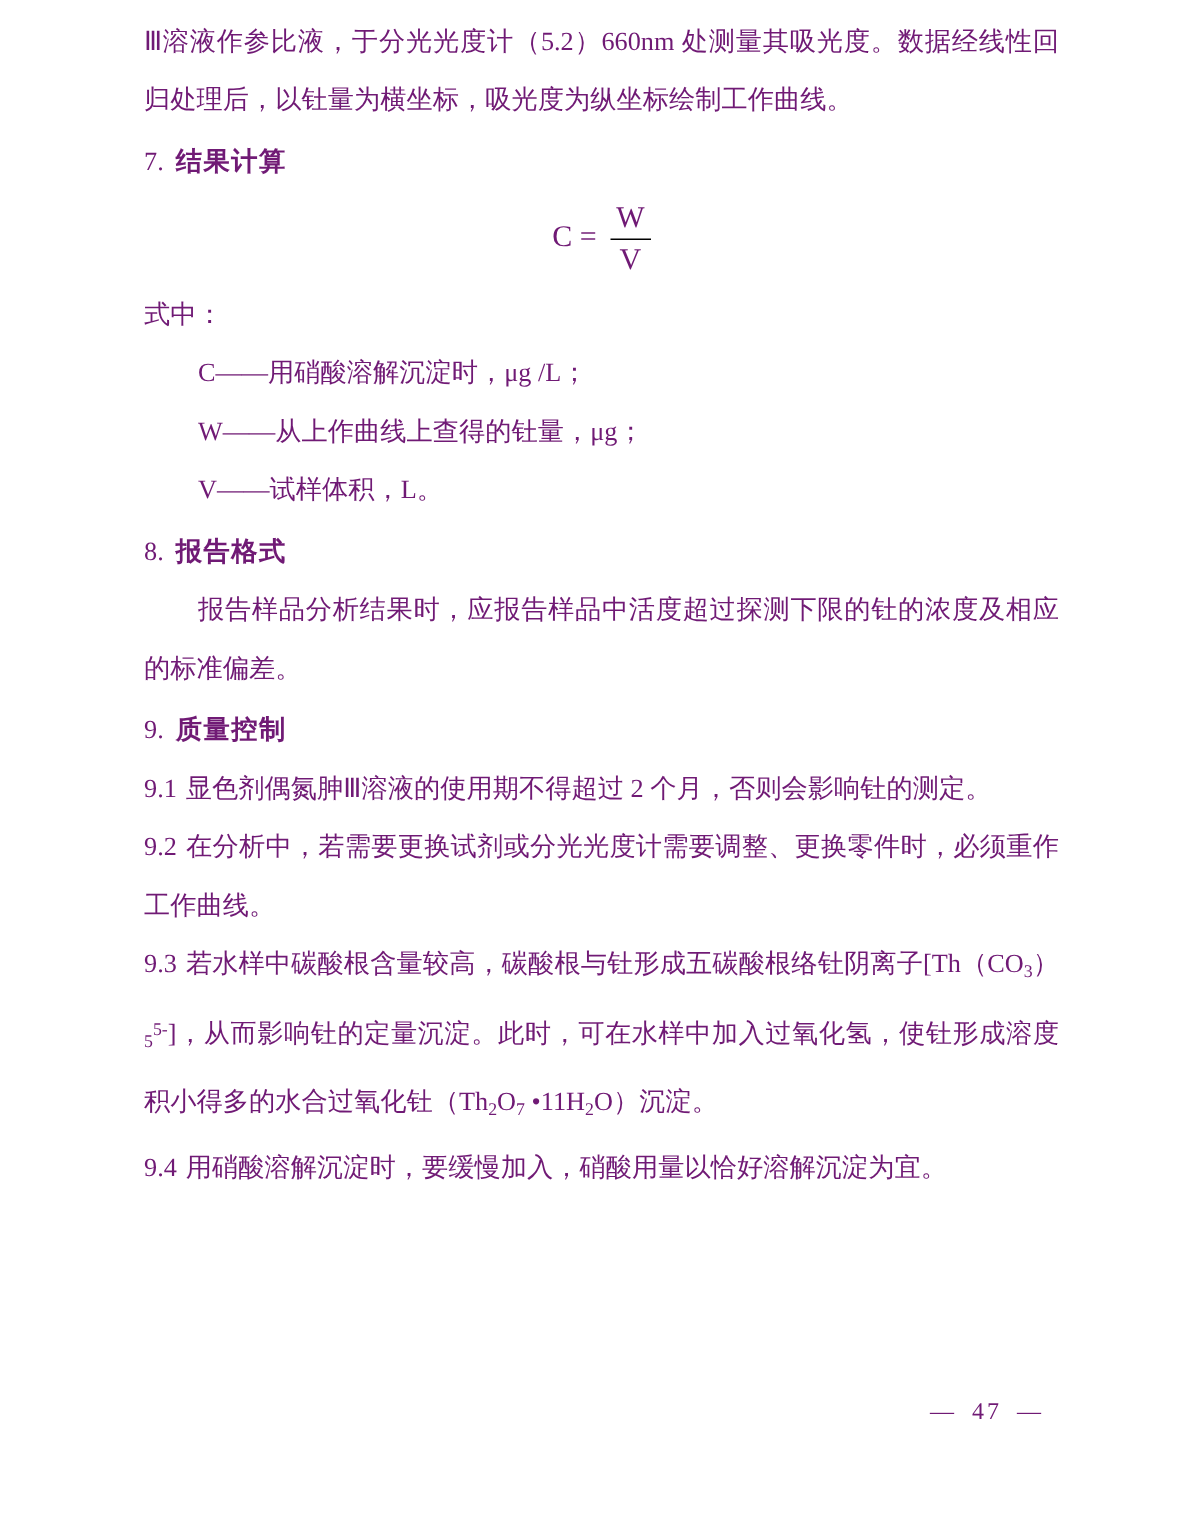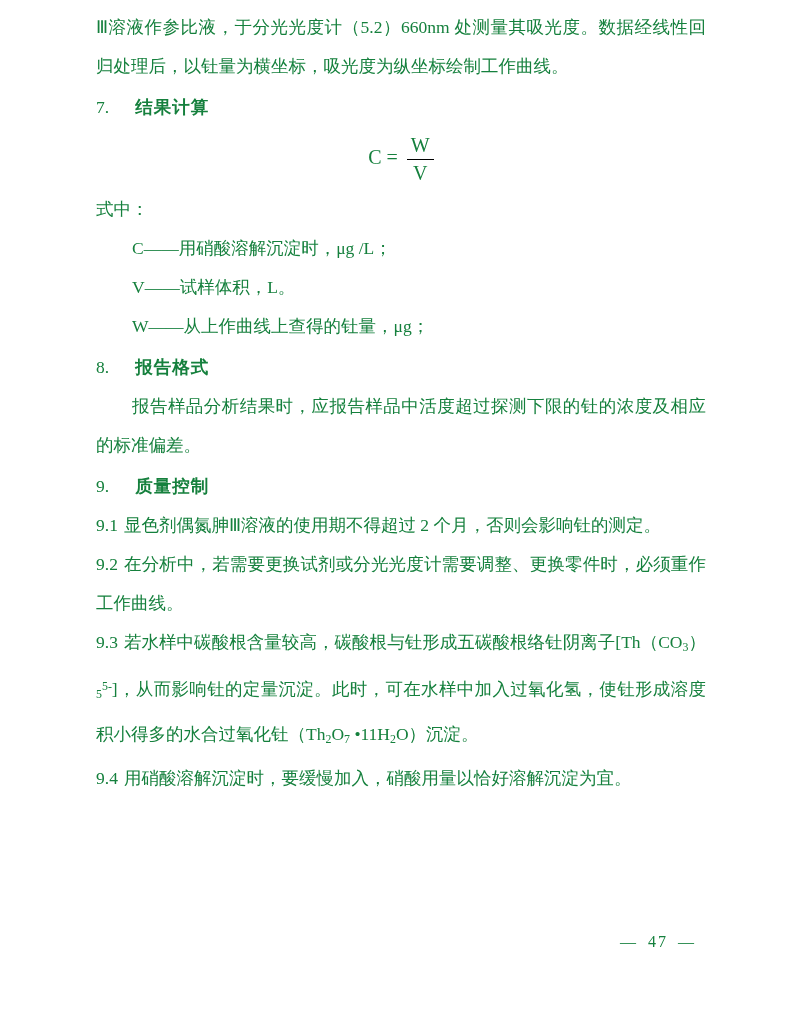--- a/index.html
+++ b/index.html
@@ -6,21 +6,21 @@
     margin: 0;
     padding: 0;
     background: #ffffff;
   }
   .page {
     width: 800px;
     height: 1013px;
     position: relative;
     background: #ffffff;
     font-family: "Liberation Serif", serif;
-    color: #15803d;
+    color: #701a75;
     box-sizing: border-box;
     overflow: hidden;
   }
   .content {
     position: absolute;
     left: 96px;
     top: 8px;
     width: 610px;
   }
   p {
@@ -35,21 +35,21 @@
   }
   .heading {
     font-weight: bold;
     margin-top: 2px;
   }
   .heading .num {
     font-family: "Liberation Serif", serif;
     font-weight: normal;
   }
   .heading .htext {
-    margin-left: 26px;
+    margin-left: 8px;
     letter-spacing: 1px;
   }
   .numbered {
     text-indent: 0;
   }
   .numbered .lbl {
     margin-right: 6px;
   }
   .formula {
     text-align: center;
@@ -133,22 +133,22 @@
           <span class="numer">W</span>
           <span class="denom">V</span>
         </span>
       </span>
     </div>
 
     <p>式中：</p>
 
     <div class="deflist">
       <p>C——用硝酸溶解沉淀时，μg /L；</p>
+      <p>W——从上作曲线上查得的钍量，μg；</p>
       <p>V——试样体积，L。</p>
-      <p>W——从上作曲线上查得的钍量，μg；</p>
     </div>
 
     <p class="heading">
       <span class="num">8.</span><span class="htext">报告格式</span>
     </p>
 
     <p class="indent-para">报告样品分析结果时，应报告样品中活度超过探测下限的钍的浓度及相应的标准偏差。</p>
 
     <p class="heading">
       <span class="num">9.</span><span class="htext">质量控制</span>

